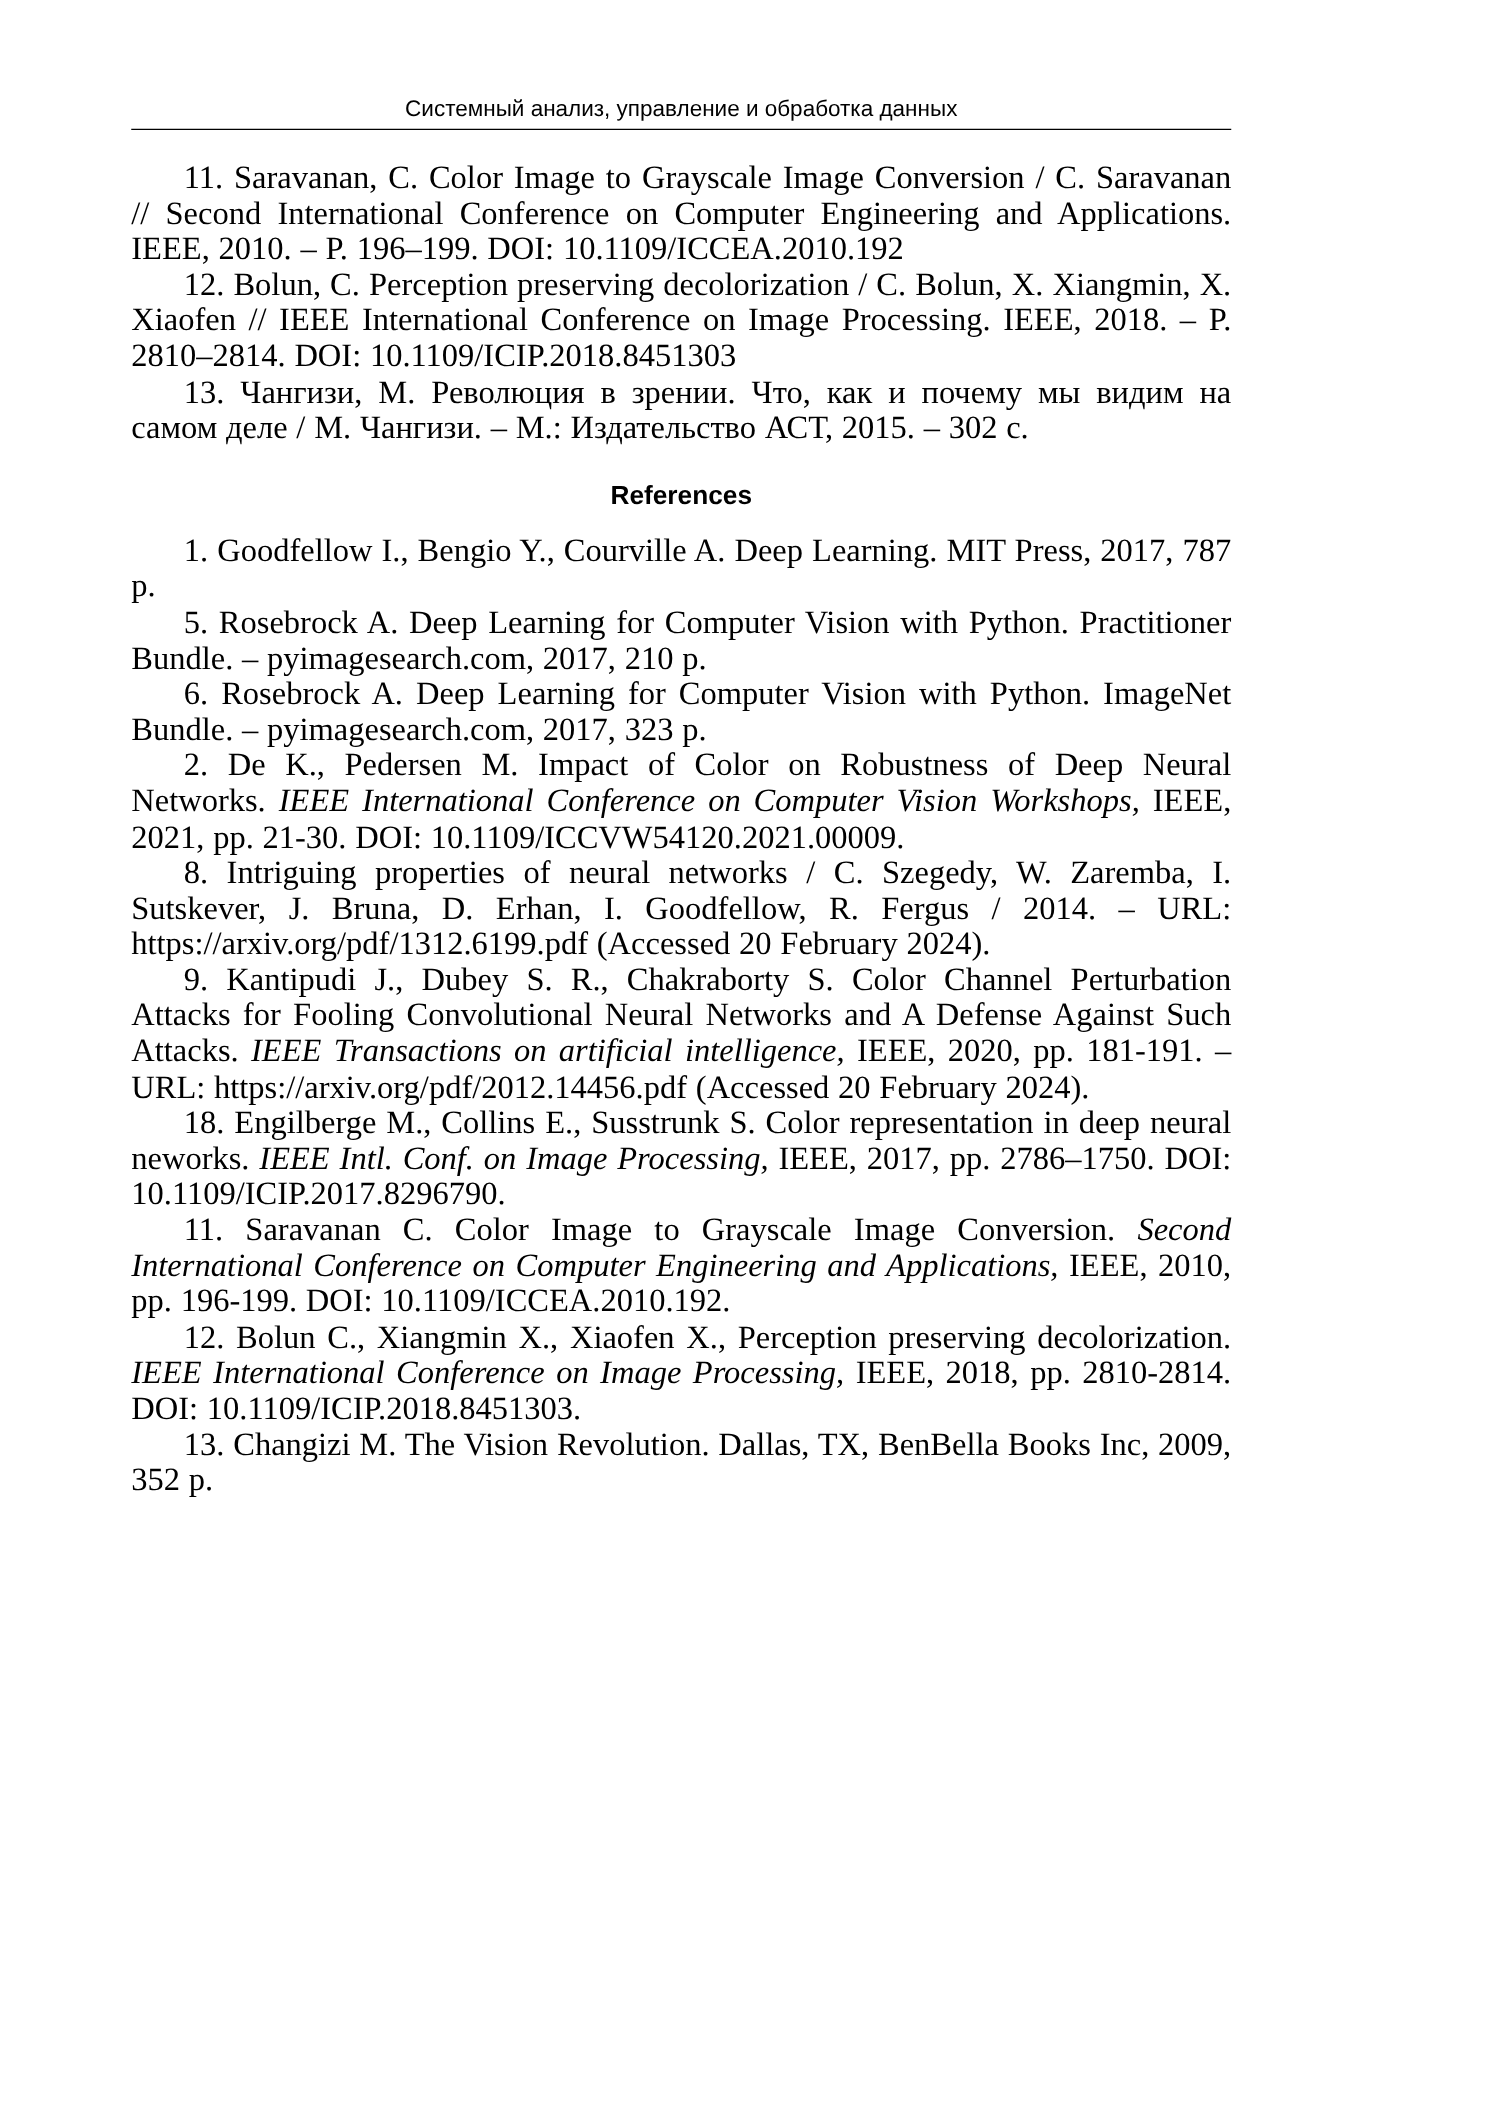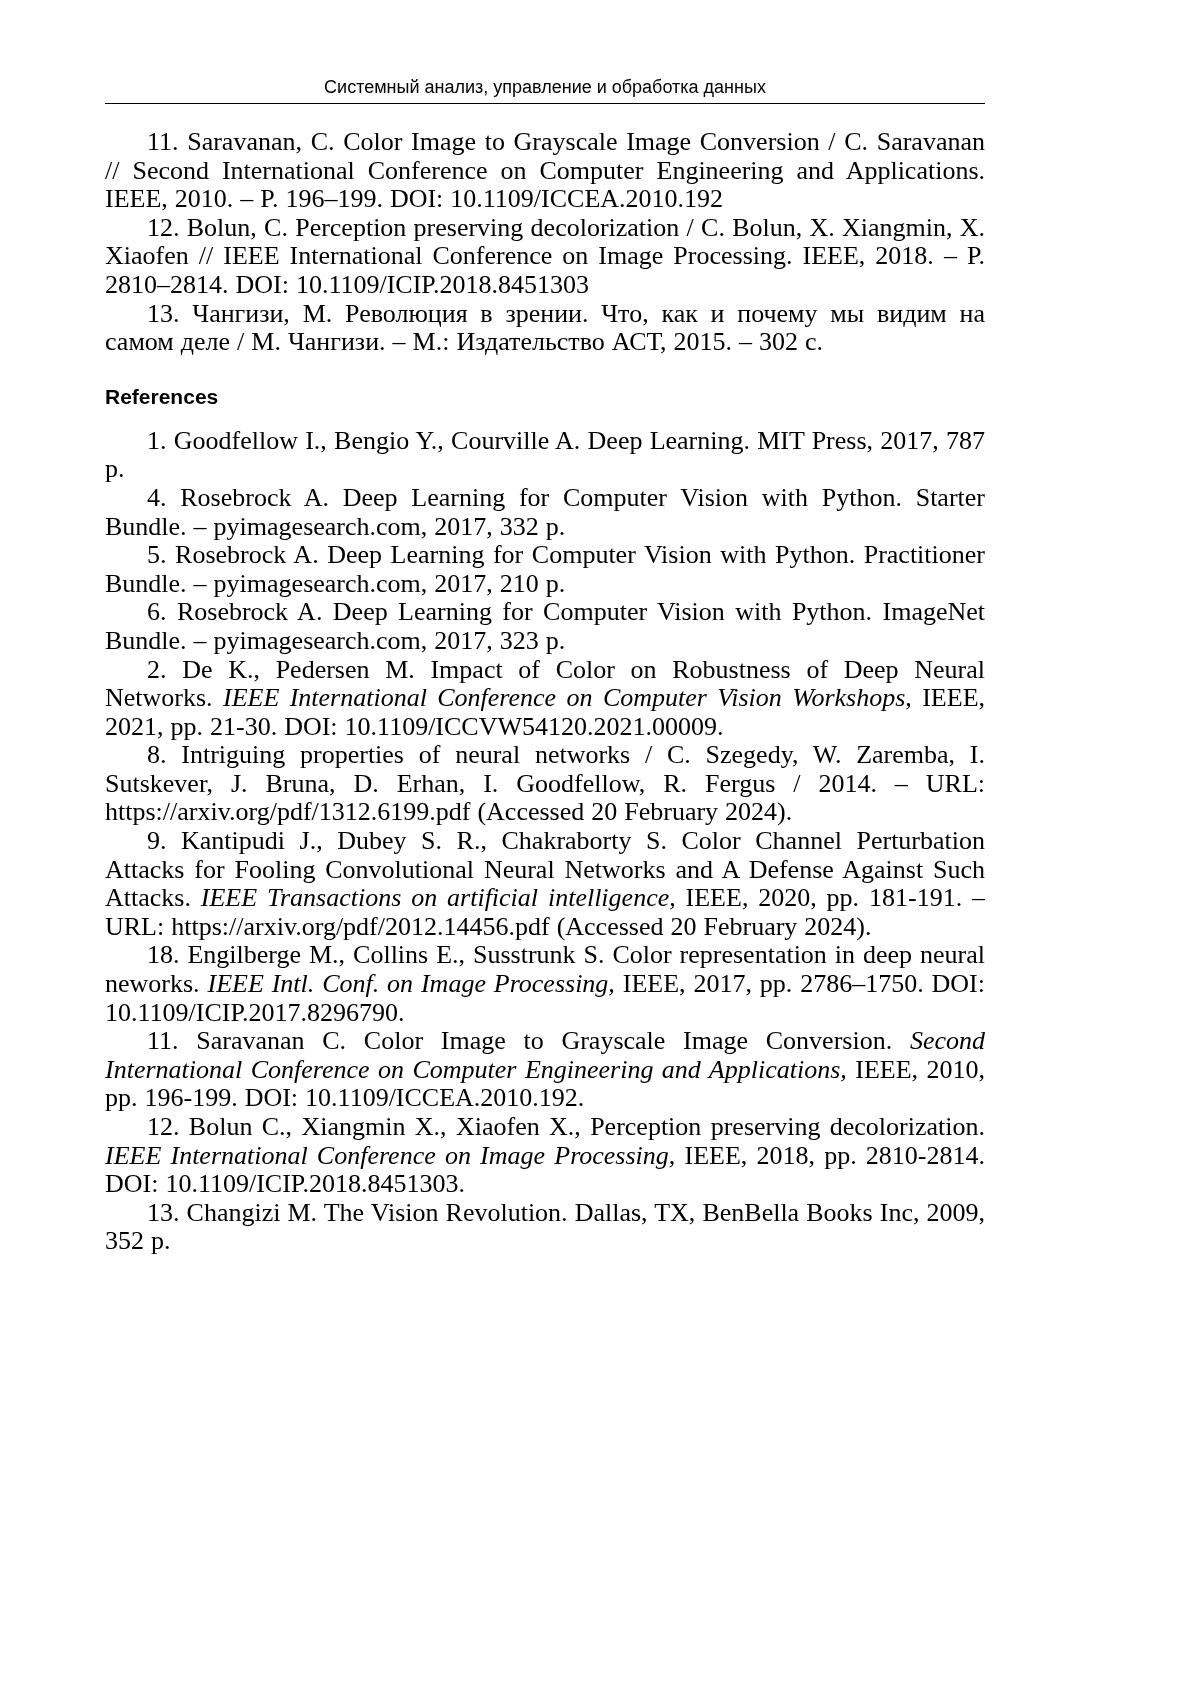--- a/index.html
+++ b/index.html
@@ -43,20 +43,21 @@
     word-spacing: 0.5px;
   }
   .content p.ref .italic {
     font-style: italic;
   }
   h2.references-heading {
     font-family: "Liberation Sans", sans-serif;
     font-weight: bold;
     font-size: 21px;
     margin: 28px 0 18px 0;
+    text-align: center;
   }
   .page-footer {
     position: absolute;
     top: 1632px;
     left: 105px;
     width: 880px;
     font-family: "Liberation Sans", sans-serif;
     font-size: 18px;
     line-height: 22px;
   }
@@ -89,21 +90,20 @@
     <section>
         <p class="ref"><span>11. Saravanan, C. Color Image to Grayscale Image Conversion / C. Saravanan // Second International Conference on Computer Engineering and Applications. IEEE, 2010. – P. 196–199. DOI: 10.1109/ICCEA.2010.192</span></p>
         <p class="ref"><span>12. Bolun, C. Perception preserving decolorization / C. Bolun, X. Xiangmin, X. Xiaofen // IEEE International Conference on Image Processing. IEEE, 2018. – P. 2810–2814. DOI: 10.1109/ICIP.2018.8451303</span></p>
         <p class="ref"><span>13. Чангизи, М. Революция в зрении. Что, как и почему мы видим на самом деле / М. Чангизи. – М.: Издательство АСТ, 2015. – 302 с.</span></p>
       </section>
 
     <h2 class="references-heading">References</h2>
 
     <section lang="en">
         <p class="ref"><span>1. Goodfellow I., Bengio Y., Courville A. Deep Learning. MIT Press, 2017, 787 p.</span></p>
-        <p class="ref"><span>4. Rosebrock A. Deep Learning for Computer Vision with Python. Starter Bundle. – pyimagesearch.com, 2017, 332 p.</span></p>
         <p class="ref"><span>5. Rosebrock A. Deep Learning for Computer Vision with Python. Practitioner Bundle. – pyimagesearch.com, 2017, 210 p.</span></p>
         <p class="ref"><span>6. Rosebrock A. Deep Learning for Computer Vision with Python. ImageNet Bundle. – pyimagesearch.com, 2017, 323 p.</span></p>
         <p class="ref"><span>2. De K., Pedersen M. Impact of Color on Robustness of Deep Neural Networks. </span><span class="italic">IEEE International Conference on Computer Vision Workshops,</span><span> IEEE, 2021, pp. 21-30. DOI: 10.1109/ICCVW54120.2021.00009.</span></p>
         <p class="ref"><span>8. Intriguing properties of neural networks / C. Szegedy, W. Zaremba, I. Sutskever, J. Bruna, D. Erhan, I. Goodfellow, R. Fergus / 2014. – URL: https://arxiv.org/pdf/1312.6199.pdf (Accessed 20 February 2024).</span></p>
         <p class="ref"><span>9. Kantipudi J., Dubey S. R., Chakraborty S. Color Channel Perturbation Attacks for Fooling Convolutional Neural Networks and A Defense Against Such Attacks. </span><span class="italic">IEEE Transactions on artificial intelligence,</span><span> IEEE, 2020, pp. 181-191. – URL: https://arxiv.org/pdf/2012.14456.pdf (Accessed 20 February 2024).</span></p>
         <p class="ref"><span>18. Engilberge M., Collins E., Susstrunk S. Color representation in deep neural neworks. </span><span class="italic">IEEE Intl. Conf. on Image Processing,</span><span> IEEE, 2017, pp. 2786–1750. DOI: 10.1109/ICIP.2017.8296790.</span></p>
         <p class="ref"><span>11. Saravanan C. Color Image to Grayscale Image Conversion. </span><span class="italic">Second International Conference on Computer Engineering and Applications,</span><span> IEEE, 2010, pp. 196-199. DOI: 10.1109/ICCEA.2010.192.</span></p>
         <p class="ref"><span>12. Bolun C., Xiangmin X., Xiaofen X., Perception preserving decolorization. </span><span class="italic">IEEE International Conference on Image Processing,</span><span> IEEE, 2018, pp. 2810-2814. DOI: 10.1109/ICIP.2018.8451303.</span></p>
         <p class="ref"><span>13. Changizi M. The Vision Revolution. Dallas, TX, BenBella Books Inc, 2009, 352 p.</span></p>
       </section>

